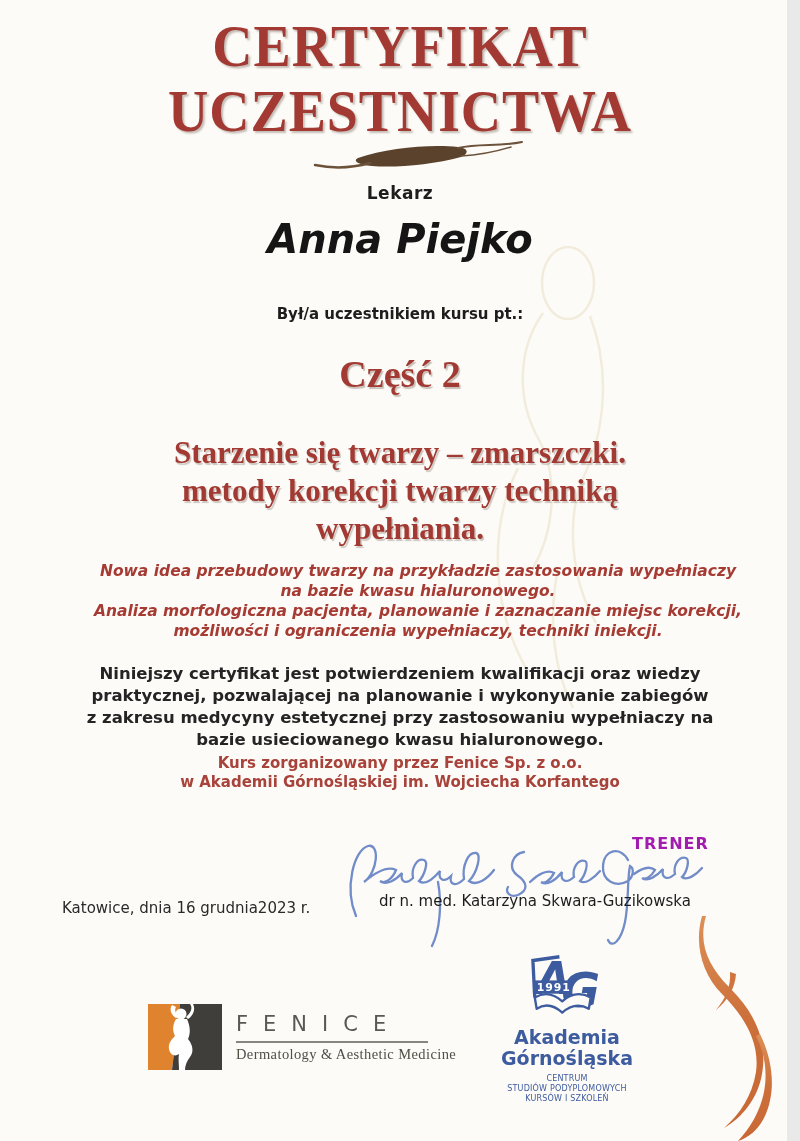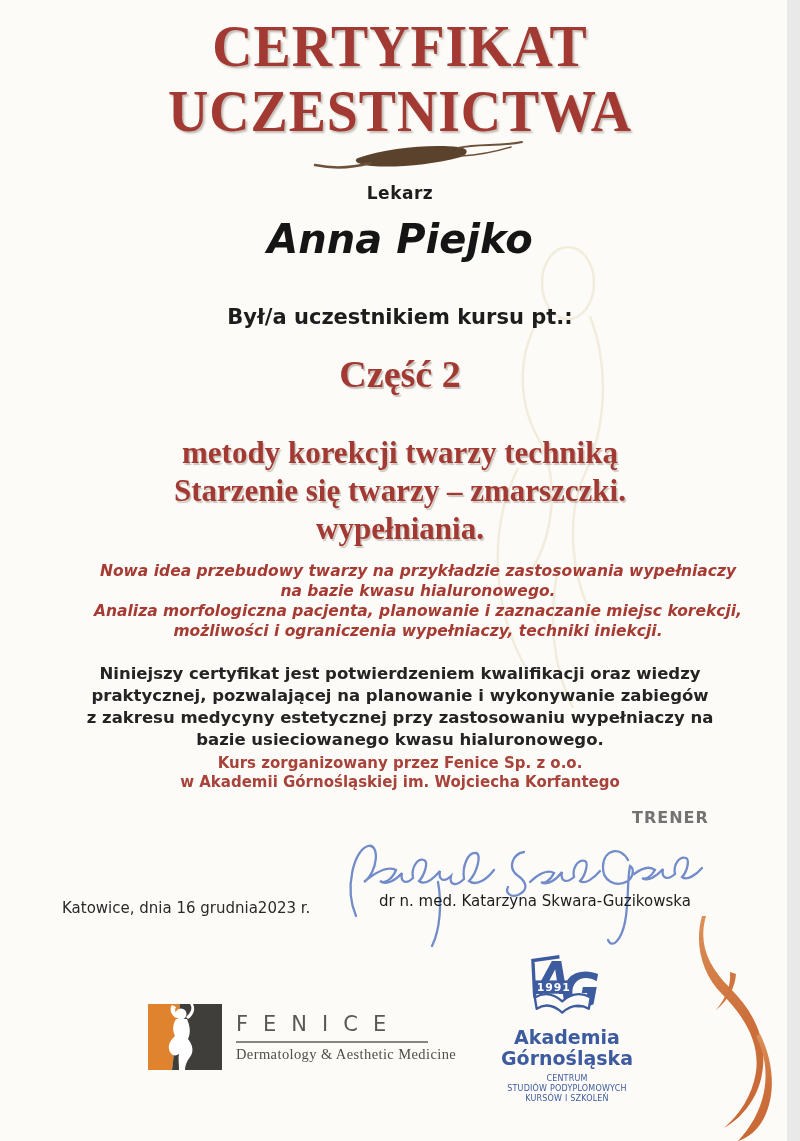--- a/index.html
+++ b/index.html
@@ -6,29 +6,29 @@
   body{width:800px;height:1141px;background:#e9e9e9;font-family:"DejaVu Sans",sans-serif;}
   .page{position:relative;width:787px;height:1141px;background:#fdfbf7;overflow:hidden;}
   .abs{position:absolute;}
   .center{left:0;width:800px;text-align:center;}
   .title{top:14px;color:#a23a33;font-family:"Liberation Serif",serif;font-weight:bold;
          font-size:60px;line-height:65px;letter-spacing:1px;transform:scaleX(.93);
          text-shadow:2px 2px 2px rgba(125,112,104,.45);}
   .brush{left:312px;top:139px;width:215px;height:36px;}
   .label-lekarz{top:183px;font-size:17px;font-weight:bold;color:#1d1d1d;letter-spacing:.5px;}
   .name{top:216px;font-size:40px;font-weight:bold;font-style:italic;color:#151515;}
-  .participation{top:305px;font-size:21px;font-weight:bold;color:#1d1d1d;}
+  .participation{top:305px;font-size:15px;font-weight:bold;color:#1d1d1d;}
   .part{top:352px;font-family:"Liberation Serif",serif;font-weight:bold;font-size:38px;color:#a23a33;
         text-shadow:1.5px 1.5px 1px rgba(130,118,108,.45);}
   .course-title{top:434px;font-family:"Liberation Serif",serif;font-weight:bold;font-size:31px;
         line-height:38px;color:#a23a33;text-shadow:1.5px 1.5px 1px rgba(130,118,108,.4);}
   .course-desc{top:561px;font-size:15.5px;line-height:20px;font-weight:bold;font-style:italic;color:#a63b34;margin-left:18px;}
   .statement{top:663px;font-size:16.5px;line-height:22px;font-weight:bold;color:#242424;}
   .organizer{top:754px;font-size:15px;line-height:19px;font-weight:bold;color:#a8433b;}
-  .trener{top:808px;left:632px;font-size:16px;font-weight:bold;color:#737373;letter-spacing:1px;}
+  .trener{top:834px;left:632px;font-size:16px;font-weight:bold;color:#a21caf;letter-spacing:1px;}
   .signature-svg{left:338px;top:824px;width:380px;height:135px;}
   .trainer-name{top:892px;left:345px;width:380px;text-align:center;font-size:15px;font-weight:normal;color:#1d1d1d;}
   .place-date{top:899px;left:62px;font-size:15px;color:#2a2a2a;}
   .watermark{left:358px;top:228px;width:320px;height:500px;}
   .swirl{left:672px;top:916px;width:126px;height:225px;}
 
   .fenice{left:104px;top:1004px;display:flex;gap:14px;align-items:flex-start;padding-left:44px;}
   .fenice-mark{width:74px;height:66px;flex:0 0 auto;}
   .fenice-text{padding-top:8px;}
   .fenice-name{font-size:21px;letter-spacing:15px;color:#5a5852;white-space:nowrap;}
@@ -64,22 +64,22 @@
     <path d="M146,9 C168,4 186,8 210,3" stroke="#6d523a" stroke-width="2" fill="none" stroke-linecap="round"></path>
     <path d="M149,17 C170,16 186,12 199,8" stroke="#6d523a" stroke-width="1.5" fill="none" stroke-linecap="round"></path>
   </svg>
 
   <div class="abs center label-lekarz">Lekarz</div>
   <div class="abs center name">Anna Piejko</div>
   <div class="abs center participation">Był/a uczestnikiem kursu pt.:</div>
   <div class="abs center part">Część 2</div>
 
   <div class="abs center course-title">
+    <div>Starzenie się twarzy – zmarszczki.</div>
     <div>metody korekcji twarzy techniką</div>
-    <div>Starzenie się twarzy – zmarszczki.</div>
     <div>wypełniania.</div>
   </div>
 
   <div class="abs center course-desc">
     <div>Nowa idea przebudowy twarzy na przykładzie zastosowania wypełniaczy</div>
     <div>na bazie kwasu hialuronowego.</div>
     <div>Analiza morfologiczna pacjenta, planowanie i zaznaczanie miejsc korekcji,</div>
     <div>możliwości i ograniczenia wypełniaczy, techniki iniekcji.</div>
   </div>
 

